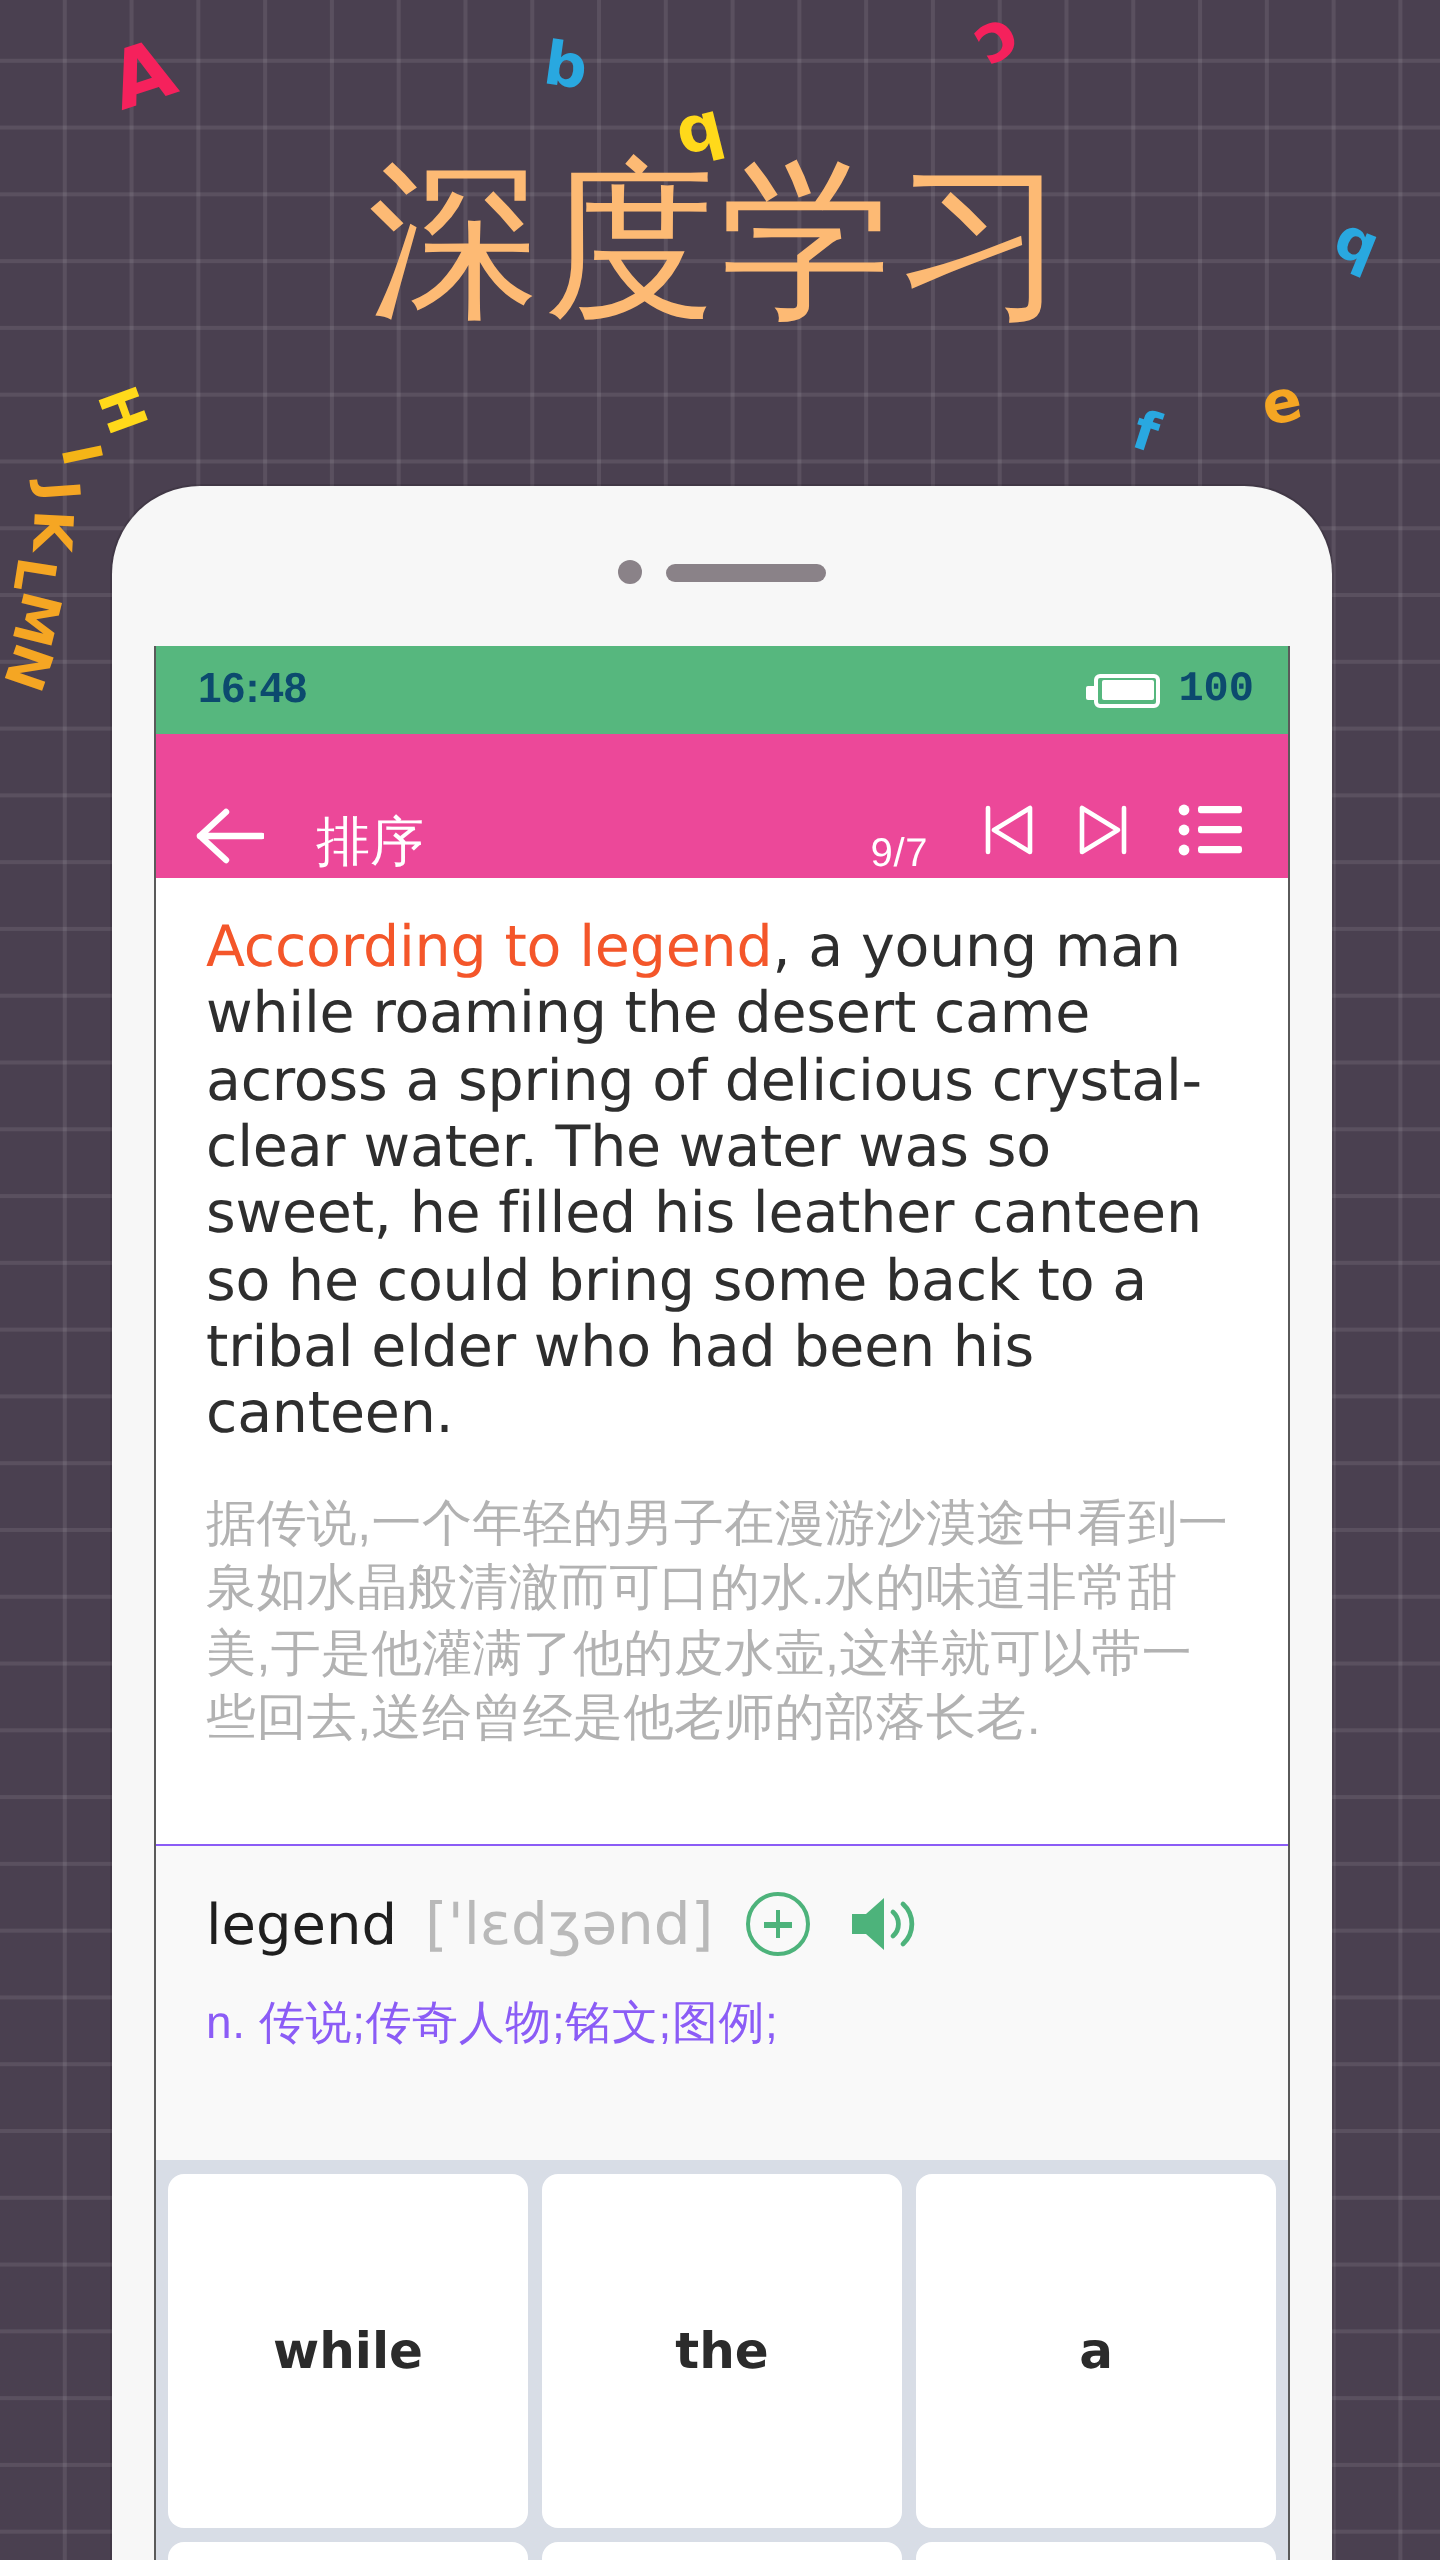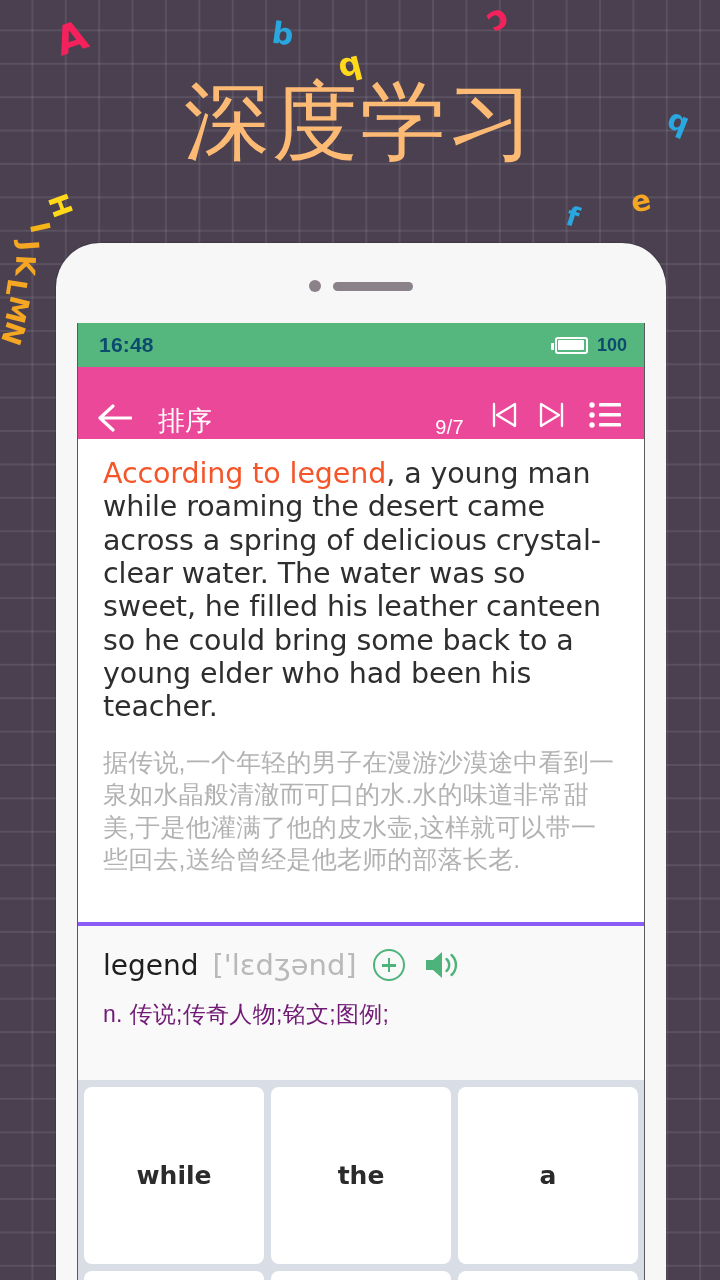--- a/index.html
+++ b/index.html
@@ -114,21 +114,21 @@
     content:""; position:absolute;
     left:1.5px; top:1.5px; bottom:1.5px; right:1.5px;
     background:#ffffff; border-radius:1px;
   }
   #battery-icon::after {
     content:""; position:absolute;
     left:-6px; top:4px;
     width:3.5px; height:7px;
     background:#ffffff; border-radius:1px 0 0 1px;
   }
-  #battery-level { font-size:18px; font-weight:700; }
+  #battery-level { font-size:21px; font-weight:700;font-family:Liberation Mono, monospace; }
 
   
   #app-bar {
     height:72px;
     background:#ec4899;
     display:flex;
     align-items:flex-end;
     padding:0 14px 0 16px;
     color:#ffffff;
   }
@@ -171,21 +171,21 @@
     margin-top:22px;
     font-size:25px;
     line-height:1.3;
     color:#b2b2b2;
     letter-spacing:0.2px;
   }
 
   
   #dictionary {
     background:#f9f9f9;
-    border-top:4px solid #8b5cf6;
+    border-top:1px solid #8b5cf6;
     height:158px;
     padding:22px 25px 0 25px;
   }
   #dict-headline {
     display:flex;
     align-items:center;
     gap:14px;
   }
   #dict-word {
     font-size:28px;
@@ -207,21 +207,21 @@
   }
   #add-word-button::before, #add-word-button::after {
     content:""; position:absolute; background:#4db37b;
   }
   #add-word-button::before { left:7px; right:7px; top:13.3px; height:2.4px; }
   #add-word-button::after { top:7px; bottom:7px; left:13.3px; width:2.4px; }
   #speaker-button { width:38px; height:34px; flex:0 0 auto; margin-left:4px; }
   #dict-definition {
     margin-top:17px;
     font-size:23px;
-    color:#701a75;
+    color:#8b5cf6;
     letter-spacing:0.3px;
   }
 
   
   #word-tray {
     background:#d8dde6;
     padding:7px 6px 6px 6px;
     display:grid;
     grid-template-columns:repeat(3, 1fr);
     gap:7px;
@@ -312,21 +312,21 @@
           <circle cx="3" cy="14" r="2.7" fill="#ffffff"></circle>
           <circle cx="3" cy="24" r="2.7" fill="#ffffff"></circle>
           <rect x="10" y="2" width="22" height="3.6" rx="1.2" fill="#ffffff"></rect>
           <rect x="10" y="12" width="22" height="3.6" rx="1.2" fill="#ffffff"></rect>
           <rect x="10" y="22" width="22" height="3.6" rx="1.2" fill="#ffffff"></rect>
         </svg>
       </div>
     </div>
 
     <div id="reading-area">
-      <div id="passage-en"><span id="passage-highlight">According to legend</span><span id="passage-rest">, a young man while roaming the desert came across a spring of delicious crystal-clear water. The water was so sweet, he filled his leather canteen so he could bring some back to a young elder who had been his teacher.</span></div>
+      <div id="passage-en"><span id="passage-highlight">According to legend</span><span id="passage-rest">, a young man while roaming the desert came across a spring of delicious crystal-clear water. The water was so sweet, he filled his leather canteen so he could bring some back to a tribal elder who had been his canteen.</span></div>
       <div id="passage-zh">据传说,一个年轻的男子在漫游沙漠途中看到一泉如水晶般清澈而可口的水.水的味道非常甜美,于是他灌满了他的皮水壶,这样就可以带一些回去,送给曾经是他老师的部落长老.</div>
     </div>
 
     <div id="dictionary">
       <div id="dict-headline">
         <div id="dict-word">legend</div>
         <div id="dict-phonetic">['lɛdʒənd]</div>
         <div id="add-word-button"></div>
         <div id="speaker-button">
           <svg width="38" height="34" viewBox="0 0 38 34" aria-hidden="true">

